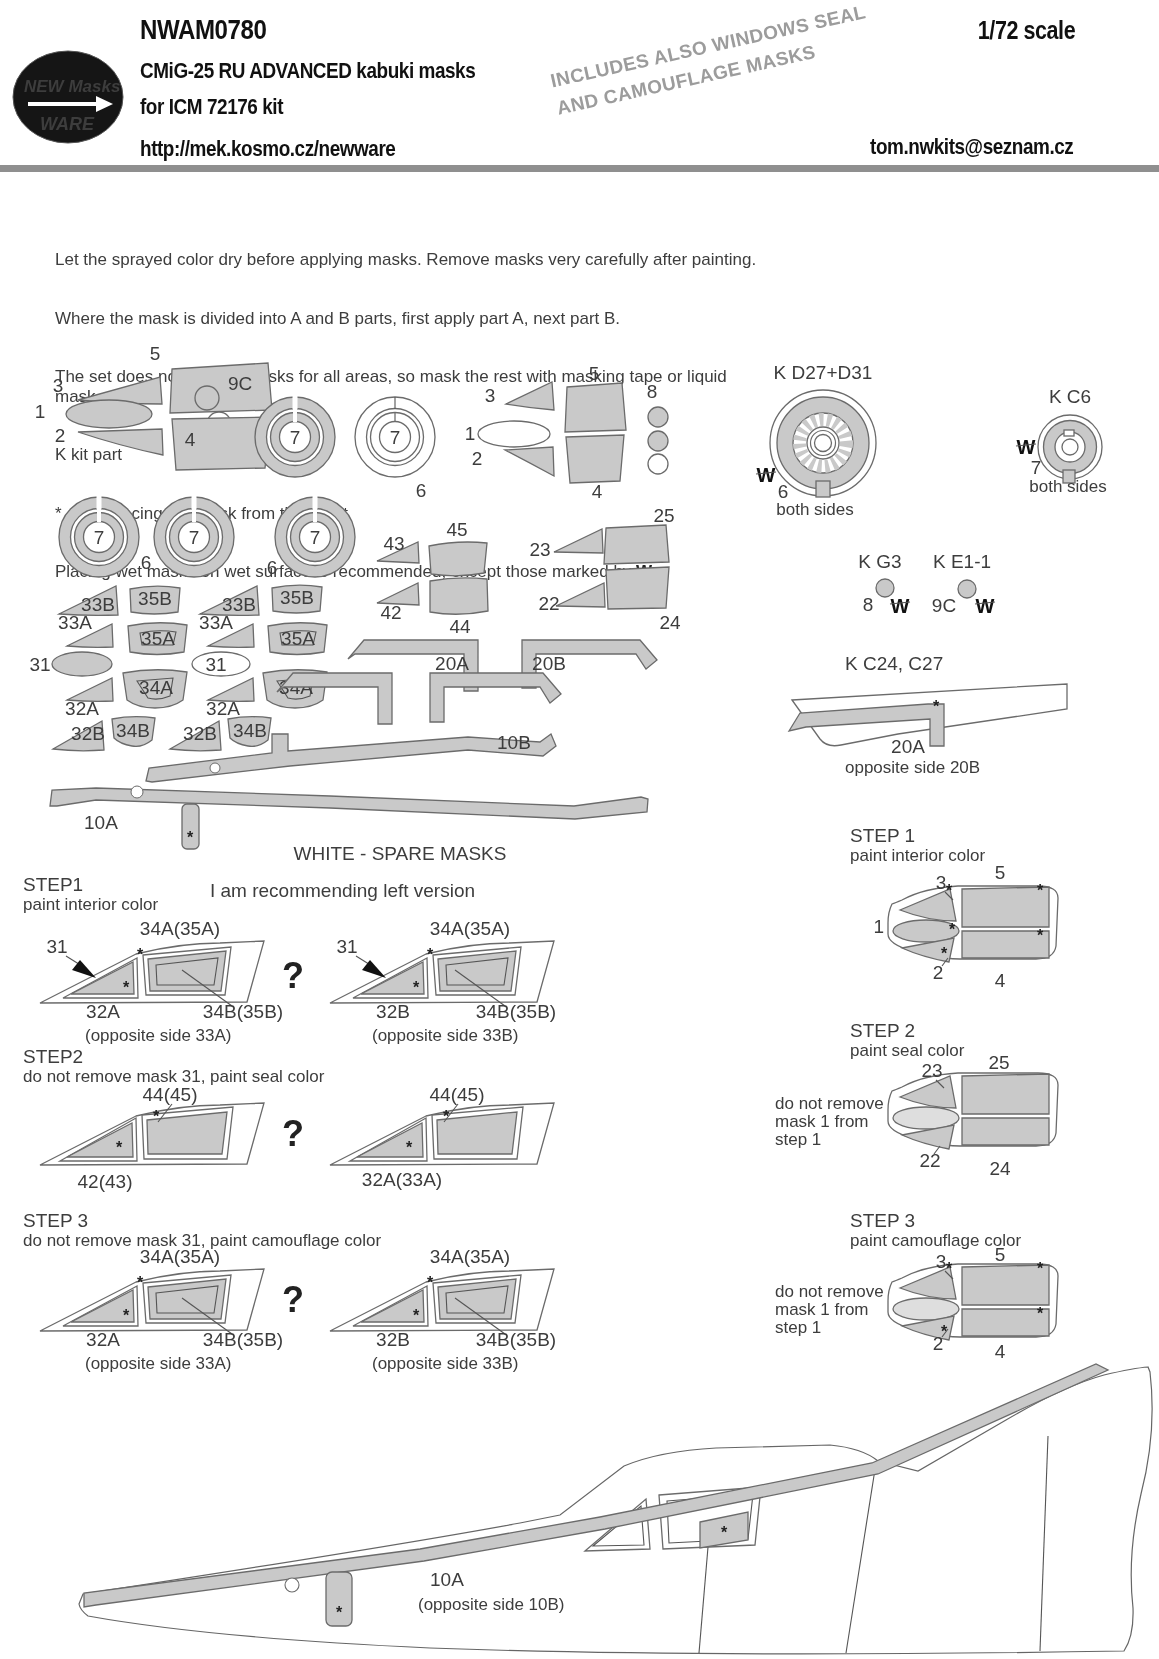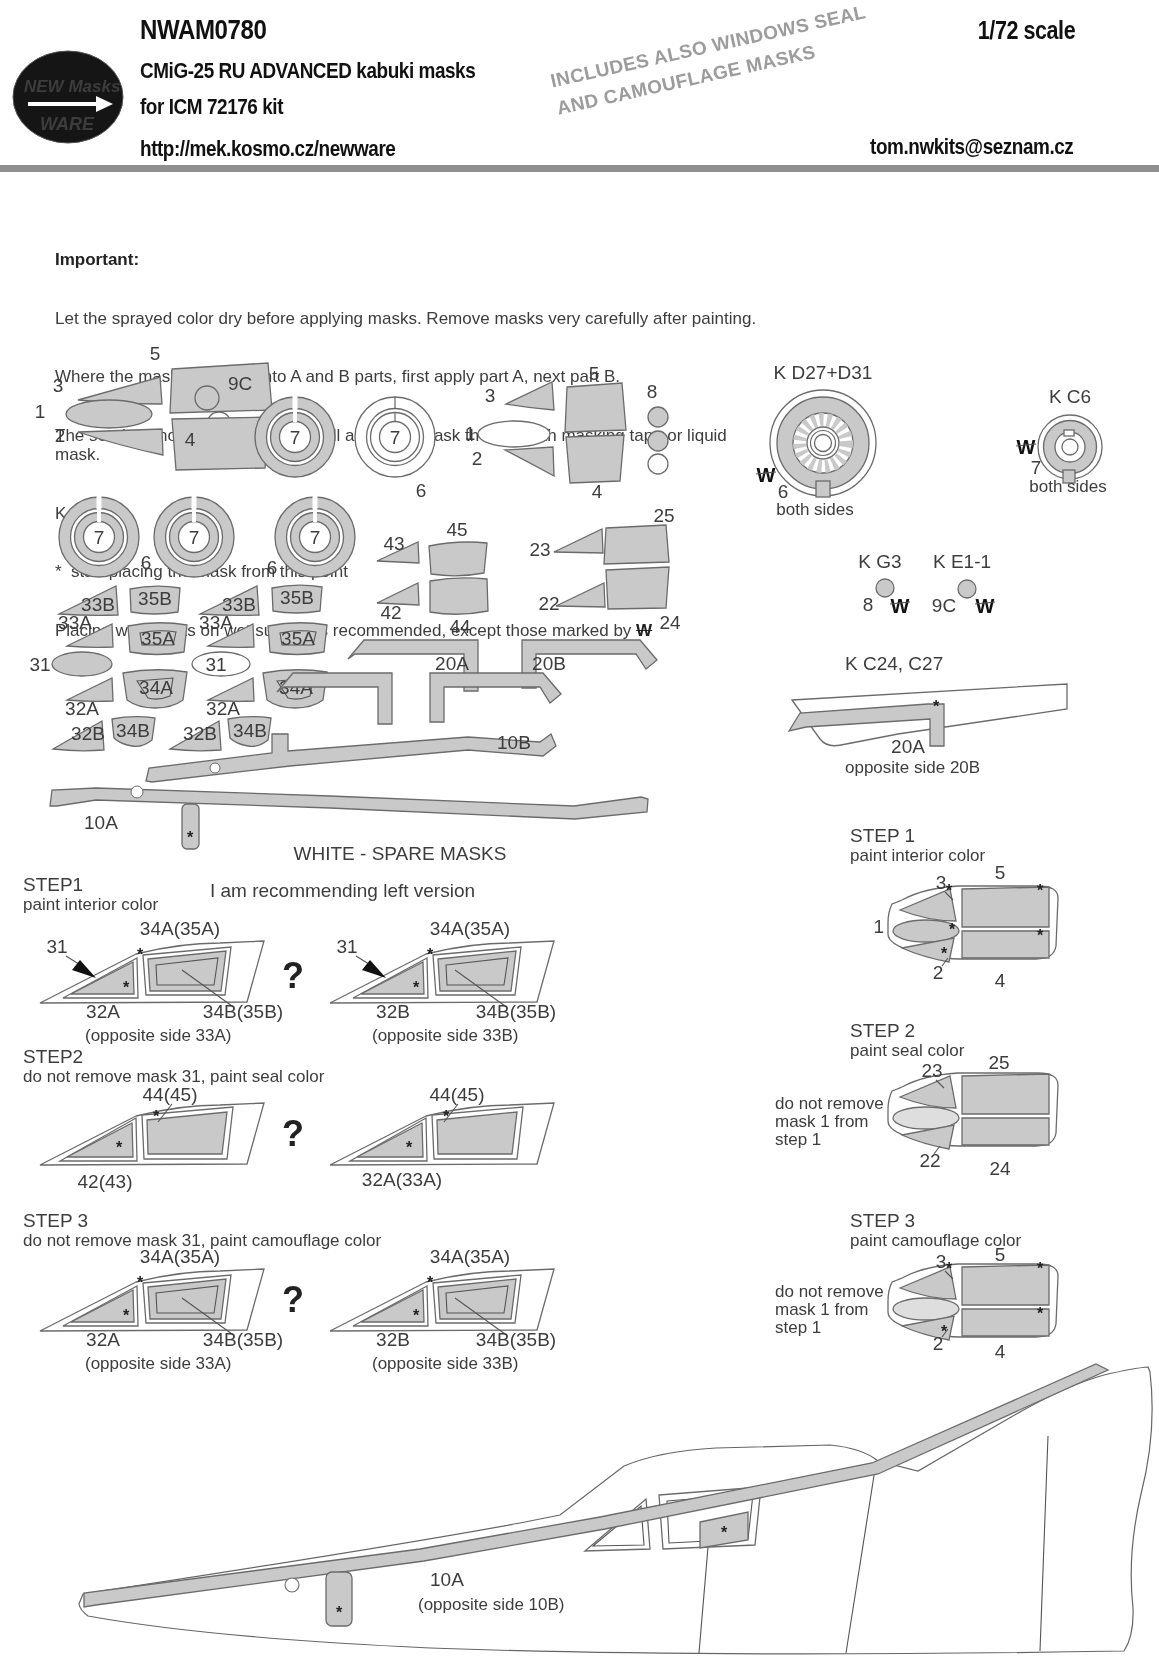--- a/index.html
+++ b/index.html
@@ -54,21 +54,20 @@
     <div>INCLUDES ALSO WINDOWS SEAL</div>
     <div>AND CAMOUFLAGE MASKS</div>
   </div>
 
   <div class="abs hbr" style="right:84px;top:16px;font-size:25px">1/72 scale</div>
   <div class="abs hbr" style="right:86px;top:134px;font-size:22px">tom.nwkits@seznam.cz</div>
 
   <div class="divider"></div>
 
   <div class="abs imp" style="left:55px;top:211px;width:720px">
-    <div class="head">Important:</div>
     <div>Let the sprayed color dry before applying masks. Remove masks very carefully after painting.</div>
     <div>Where the mask is divided into A and B parts, first apply part A, next part B.</div>
     <div>The set does not include masks for all areas, so mask the rest with masking tape or liquid mask.</div>
     <div>K kit part</div>
     <div>*  start placing the mask from this point</div>
     <div><span>Placing wet masks on wet surface is recommended, except those marked by </span><span class="wstrike">W</span></div>
   </div>
 
   <svg class="abs" style="left:0;top:0" width="1159" height="1659" viewBox="0 0 1159 1659">
 

